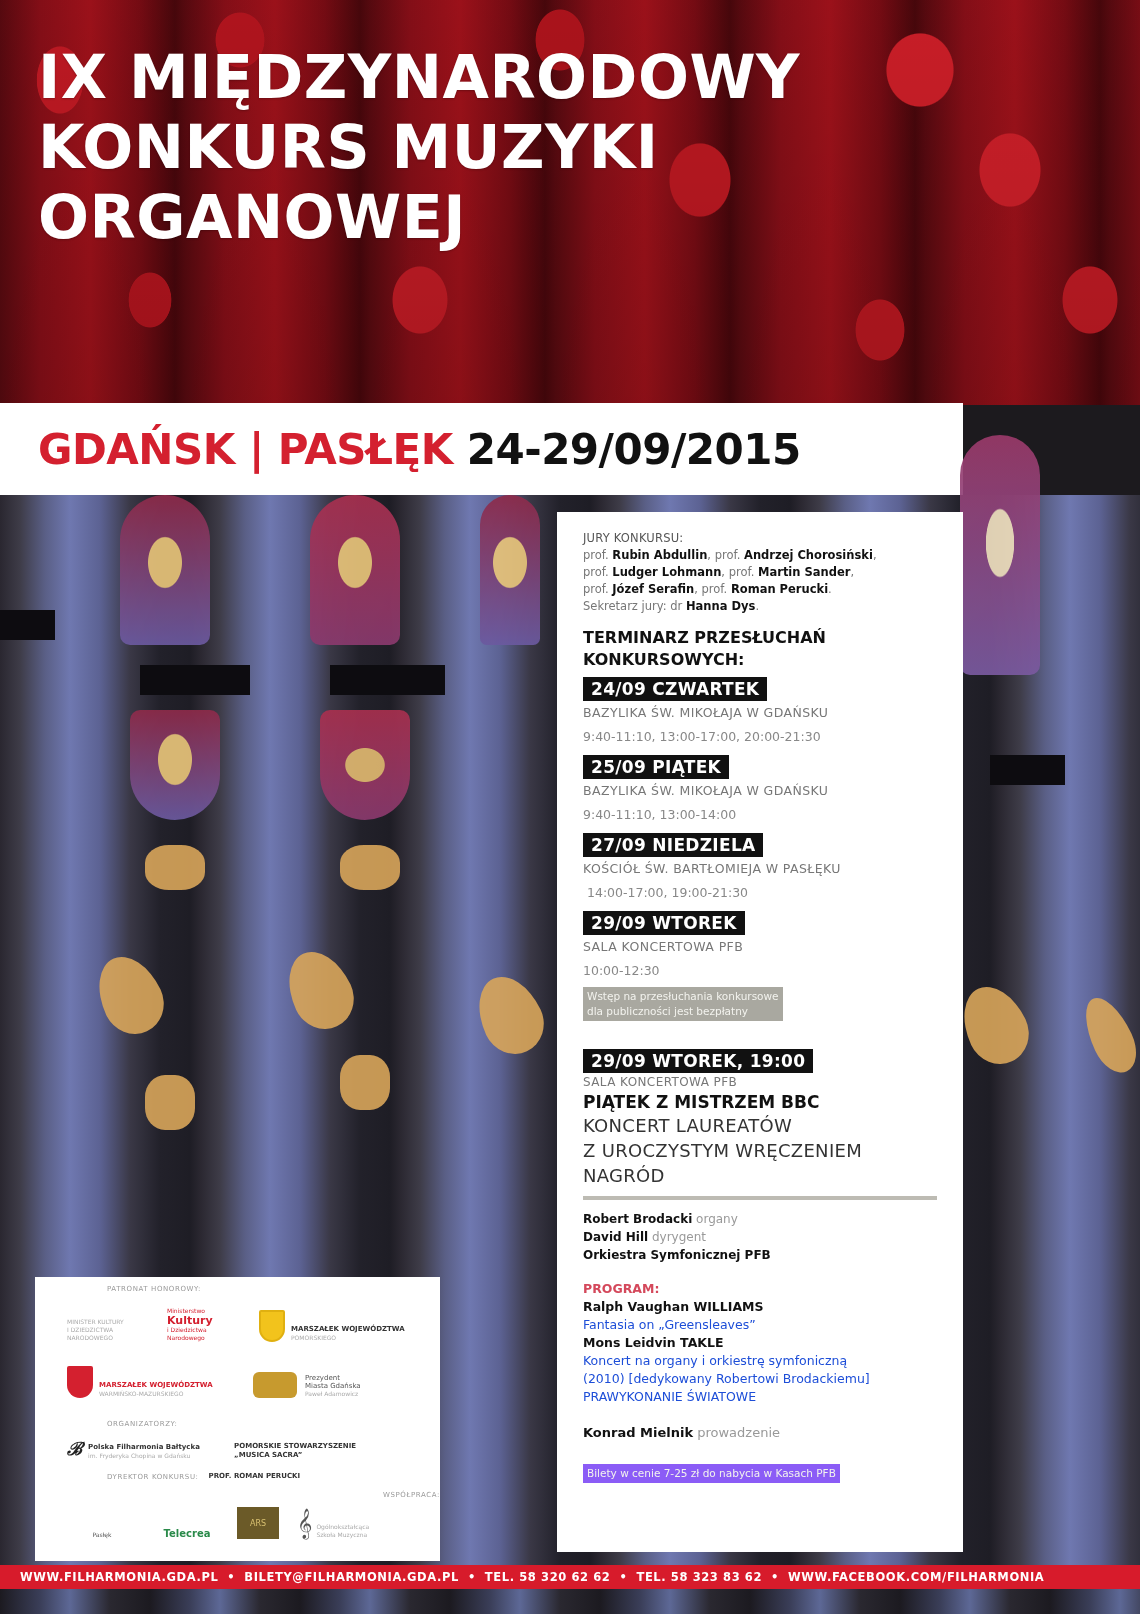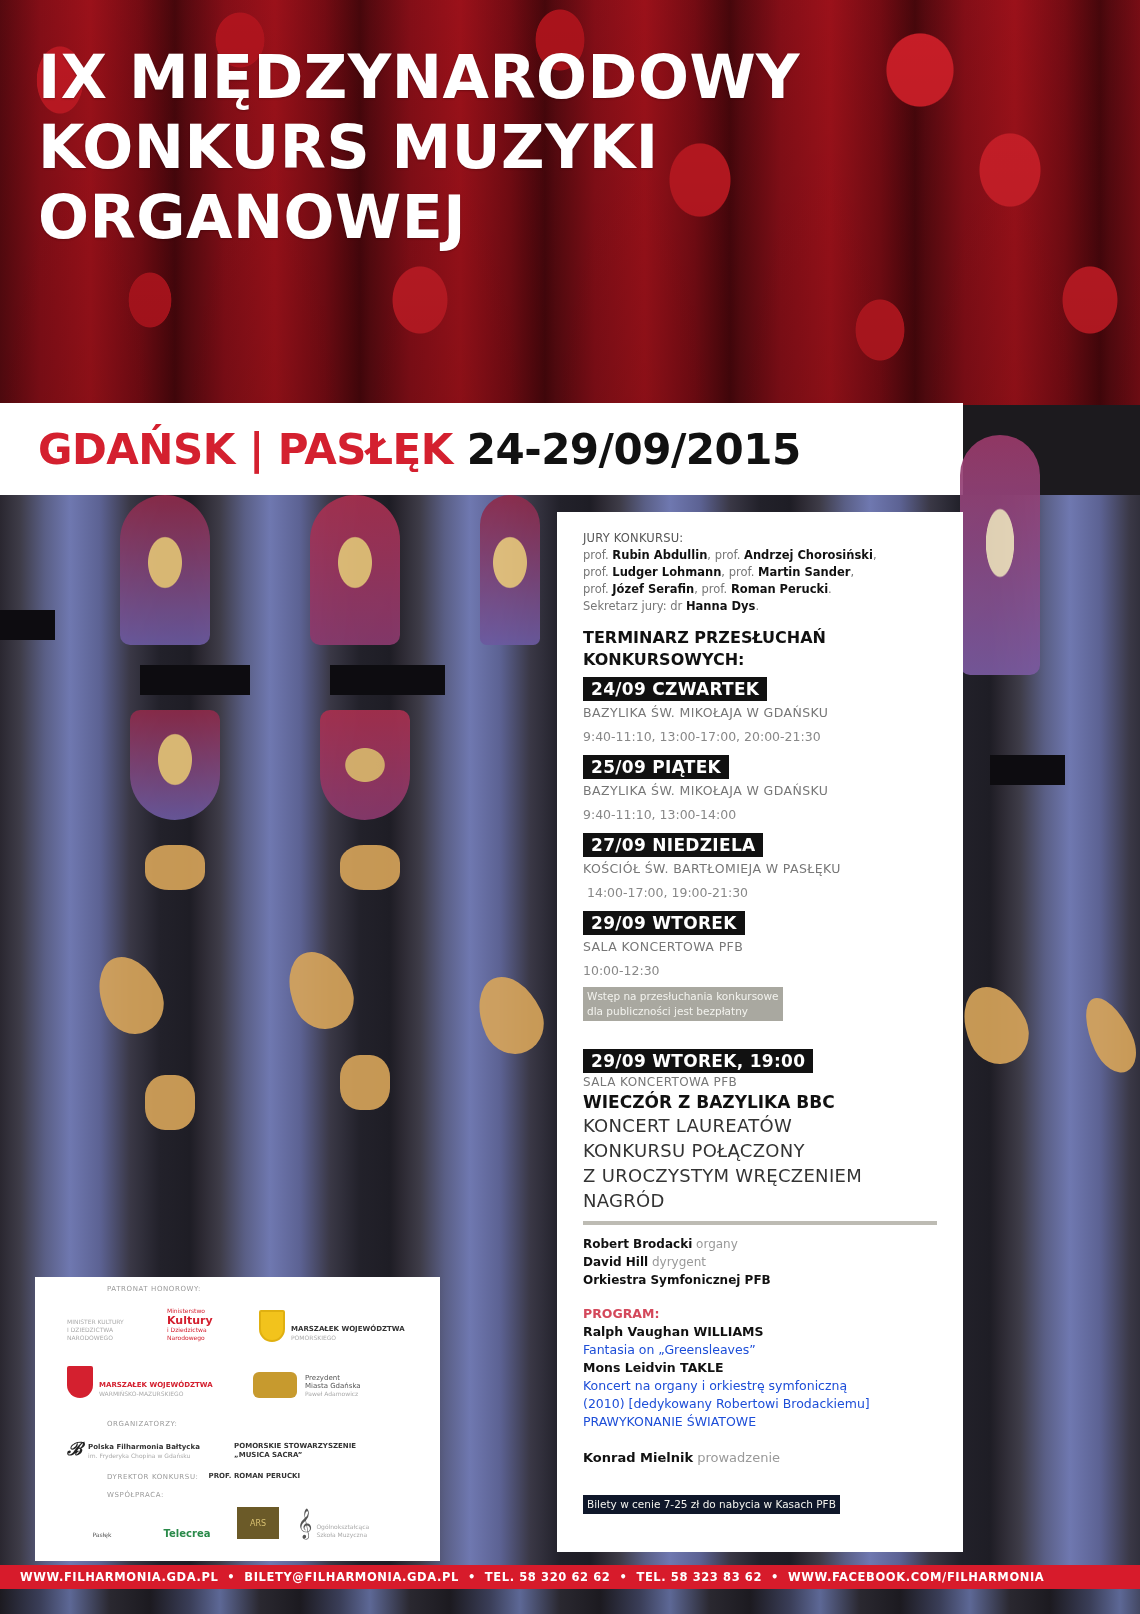--- a/index.html
+++ b/index.html
@@ -97,22 +97,22 @@
   .gala-desc { font-size: 18px; color: #333; line-height: 25px; letter-spacing: 0.3px; }
   .divider { height: 4px; background: #bdbbb3; margin: 8px 14px 10px 0; }
   .performer { font-size: 12px; line-height: 18px; color: #999; }
   .performer b { color: #111; }
   .program-head { margin-top: 16px; font-size: 12.5px; color: #d4485b; font-weight: bold; line-height: 18px; }
   .composer { font-size: 12.5px; font-weight: bold; color: #111; line-height: 18px; }
   .work { font-size: 12.5px; color: #1d4ed8; line-height: 18px; }
   .host { margin-top: 18px; font-size: 13px; color: #999; line-height: 18px; }
   .host b { color: #111; }
   .ticket-note {
-    display: inline-block; background: #0f172a; color: #f3f3ee;
-    font-size: 10.5px; line-height: 15px; padding: 2px 4px; margin-top: 28px;
+    display: inline-block; background: #8b5cf6; color: #f3f3ee;
+    font-size: 10.5px; line-height: 15px; padding: 2px 4px; margin-top: 22px;
   }
 
   
   .sponsors {
     position: absolute; left: 35px; top: 1277px; width: 405px; height: 284px;
     background: #ffffff; padding: 8px 0 0 32px;
     font-family: "DejaVu Sans", sans-serif; color: #888;
   }
   .sp-label { font-size: 7px; letter-spacing: 0.6px; color: #999; padding-left: 40px; }
   .sp-row { display: flex; align-items: flex-end; margin-top: 10px; }
@@ -218,24 +218,23 @@
 
   <div class="free-note">
     <div>Wstęp na przesłuchania konkursowe</div>
     <div>dla publiczności jest bezpłatny</div>
   </div>
 
   <div>
     <span class="gala-label">29/09 WTOREK, 19:00</span>
   </div>
   <div class="gala-venue">SALA KONCERTOWA PFB</div>
-  <div class="gala-title">WIECZÓR Z BAZYLIKA BBC</div>
+  <div class="gala-title">PIĄTEK Z MISTRZEM BBC</div>
   <div class="gala-desc">
     <div>KONCERT LAUREATÓW</div>
-    <div>KONKURSU POŁĄCZONY</div>
     <div>Z UROCZYSTYM WRĘCZENIEM</div>
     <div>NAGRÓD</div>
   </div>
   <div class="divider"></div>
 
   <div class="performer"><b>Robert Brodacki</b><span> organy</span></div>
   <div class="performer"><b>David Hill</b><span> dyrygent</span></div>
   <div class="performer"><b>Orkiestra Symfonicznej PFB</b></div>
 
   <div class="program-head">PROGRAM:</div>
@@ -296,21 +295,21 @@
       <div class="sp-bold">POMORSKIE STOWARZYSZENIE</div>
       <div class="sp-bold">„MUSICA SACRA”</div>
     </div>
   </div>
 
   <div class="sp-row" style="margin-top:12px;">
     <span class="sp-label">DYREKTOR KONKURSU:</span>
     <span class="sp-bold" style="margin-left:10px;">PROF. ROMAN PERUCKI</span>
   </div>
 
-  <div class="sp-label" style="margin-top:10px;">WSPÓŁPRACA:</div>
+  <div class="sp-label" style="margin-top:10px;text-align:right;">WSPÓŁPRACA:</div>
   <div class="sp-row" style="margin-top:8px;">
     <div class="sp-text" style="width:70px;text-align:center;color:#555;">Pasłęk</div>
     <div style="width:100px;text-align:center;color:#2a8a4a;font-weight:bold;font-size:10px;">Telecrea</div>
     <div style="width:42px;height:32px;background:#6b5a28;color:#d8c070;font-size:8px;display:flex;align-items:center;justify-content:center;margin-right:18px;">ARS</div>
     <span style="font-family:'DejaVu Serif',serif;font-size:26px;color:#555;">𝄞</span>
     <div class="sp-text" style="margin-left:4px;width:70px;">Ogólnokształcąca Szkoła Muzyczna</div>
   </div>
 </div>
 
 <div class="footer">

